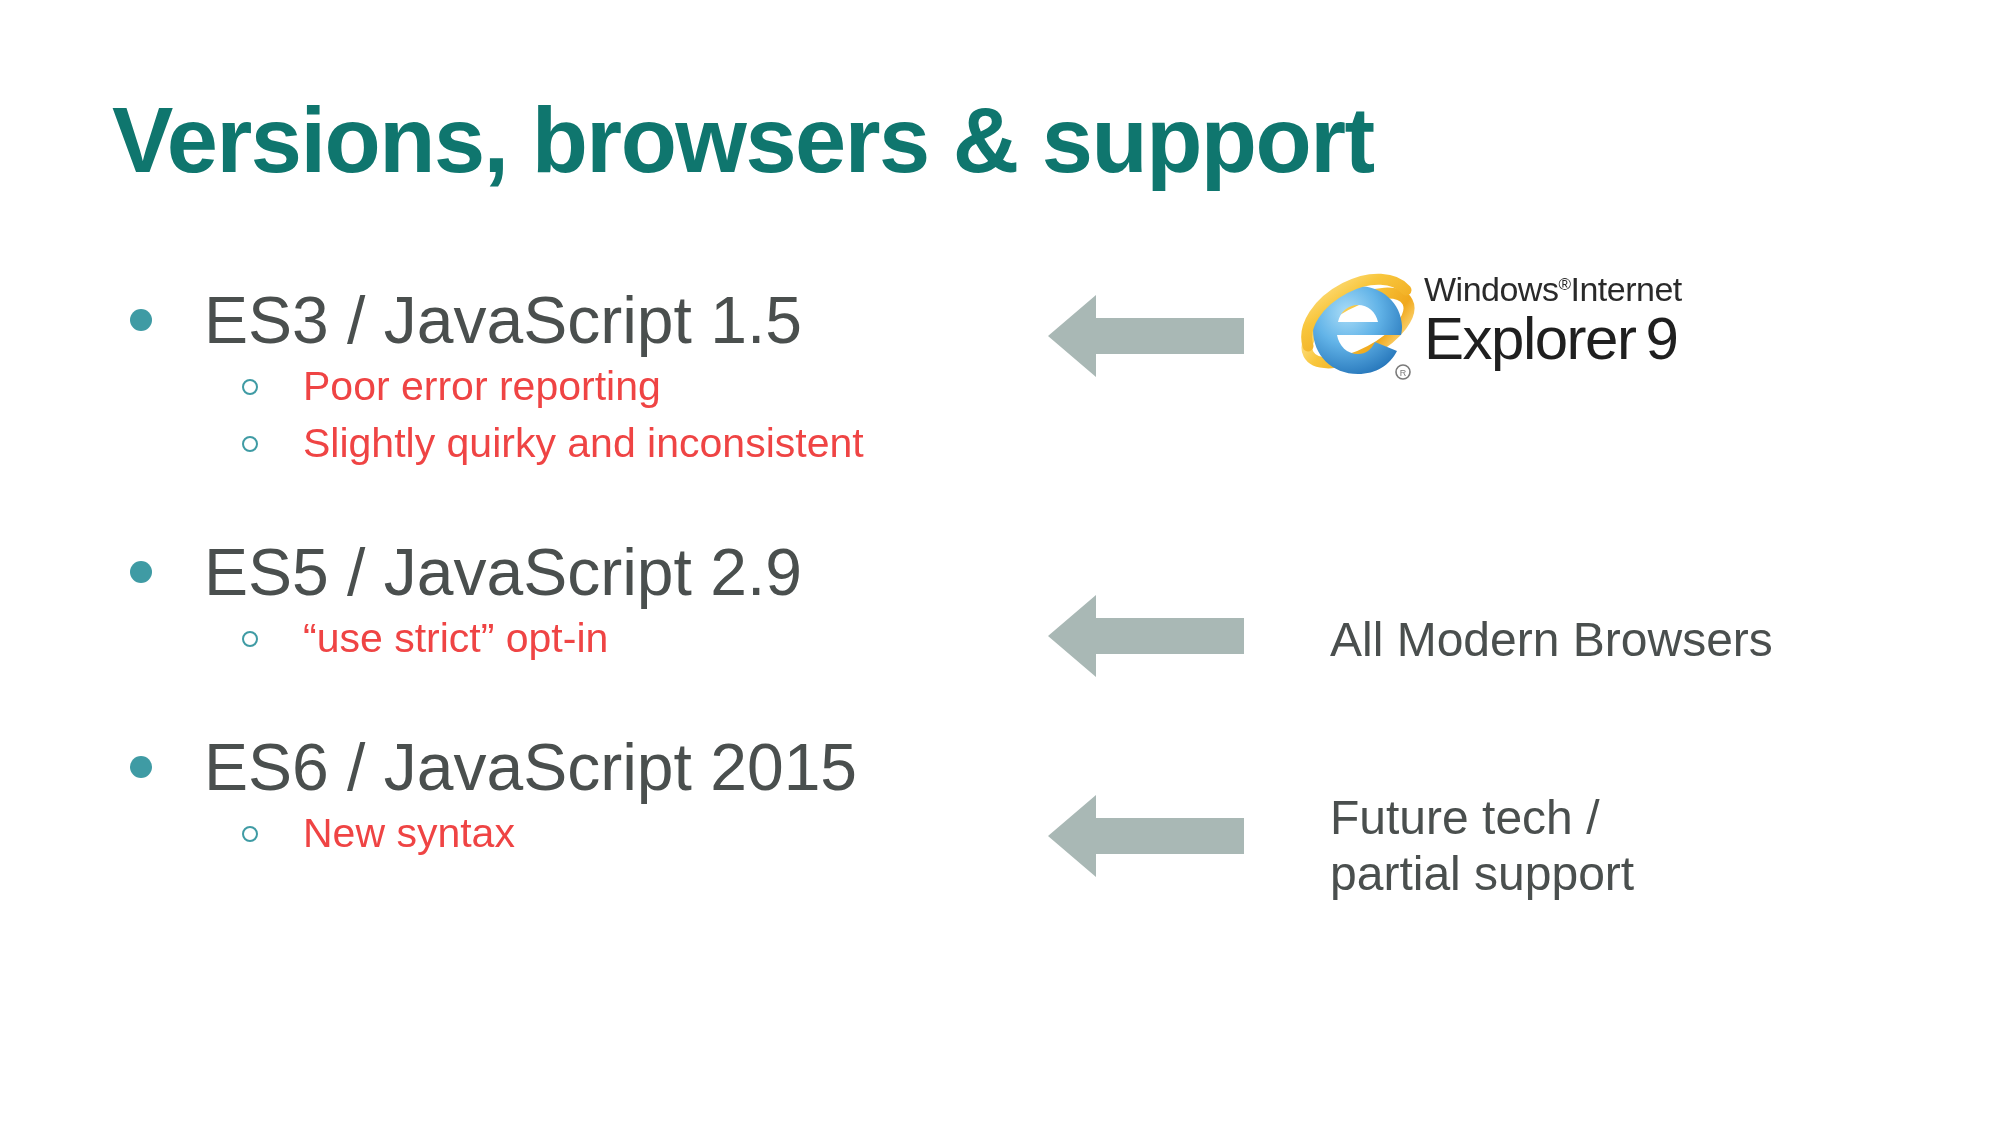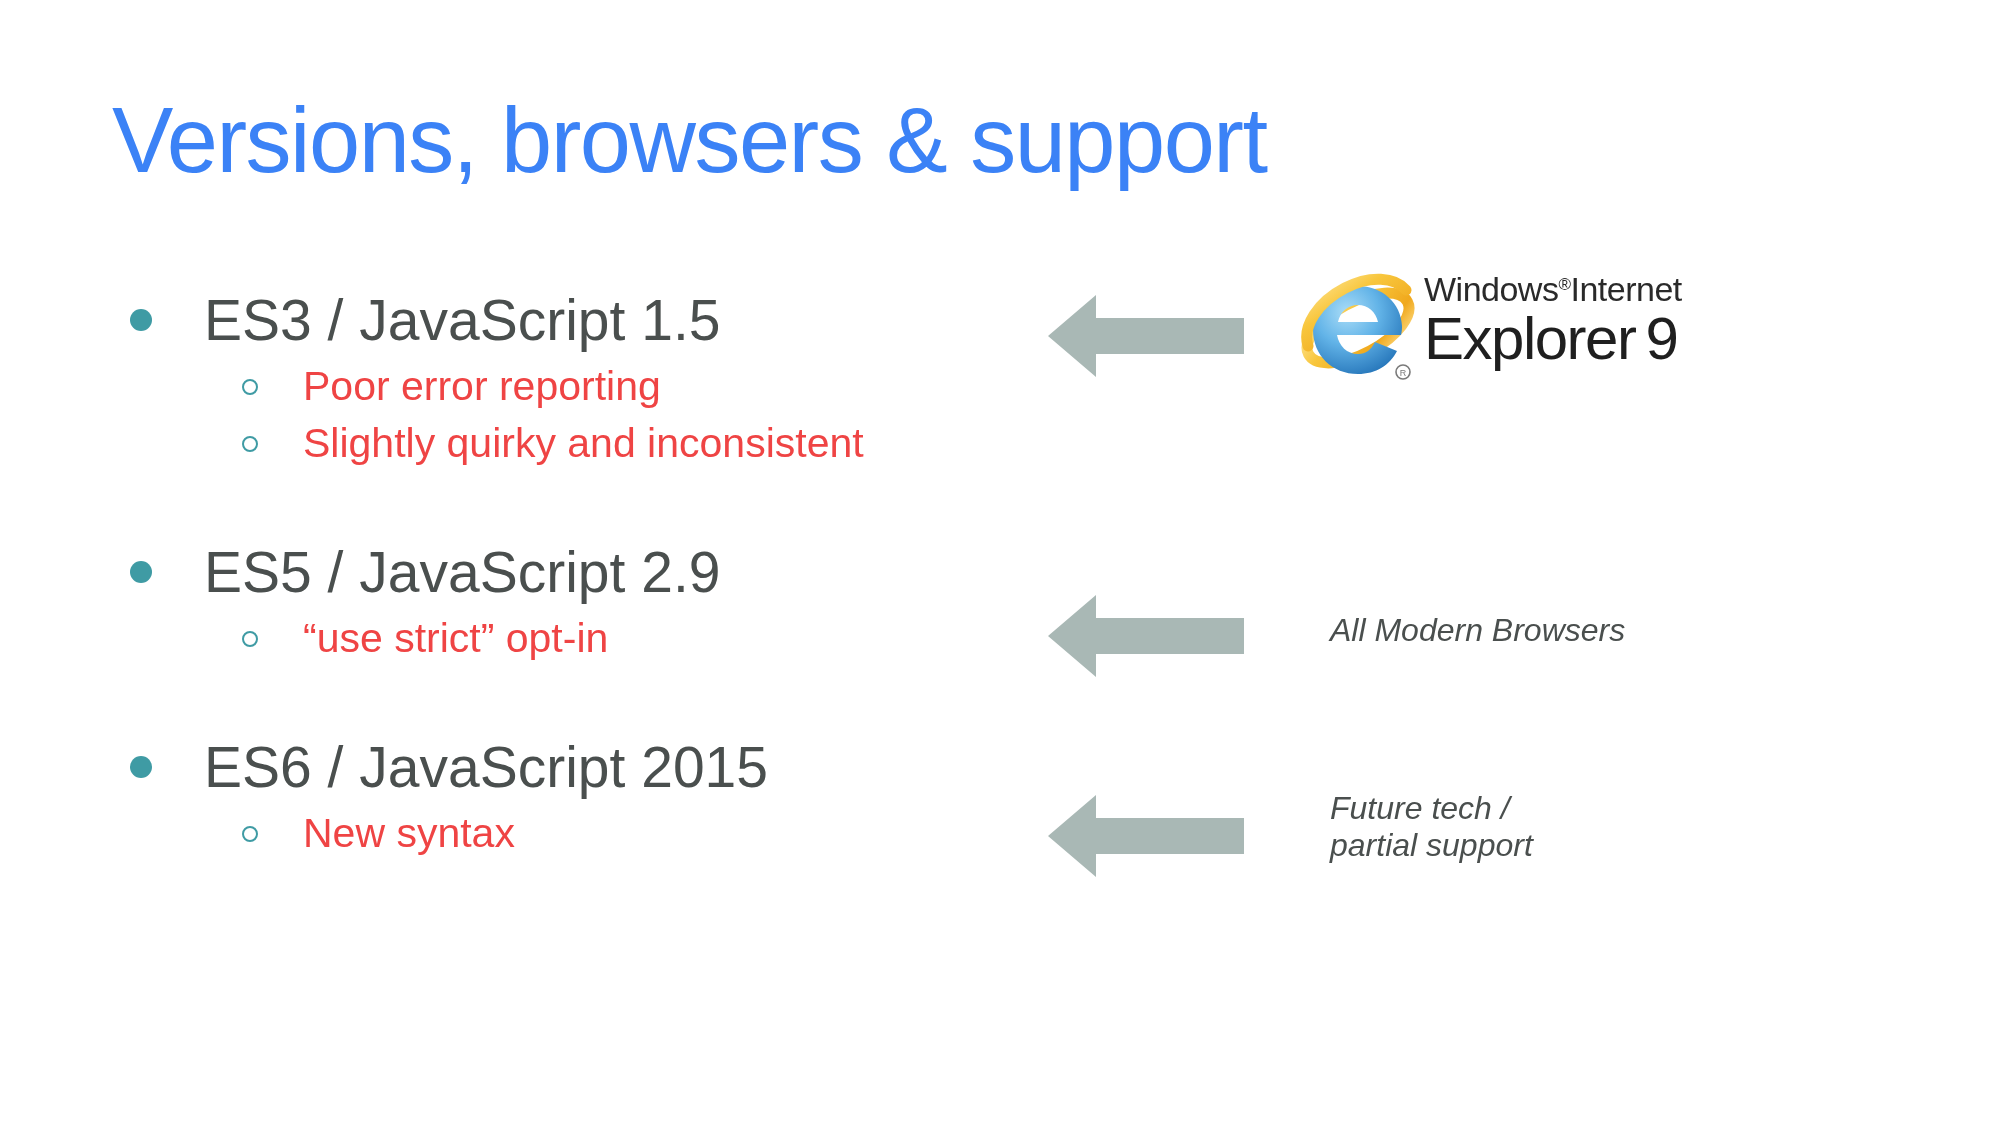--- a/index.html
+++ b/index.html
@@ -17,22 +17,22 @@
     background: #ffffff;
     overflow: hidden;
   }
 
   
   #slide-title {
     position: absolute;
     left: 112px;
     top: 92px;
     font-size: 92px;
-    font-weight: normal;
-    color: #3b82f6;
+    font-weight: bold;
+    color: #0f766e;
     letter-spacing: -1.5px;
     white-space: nowrap;
     line-height: 1.05;
   }
 
   
   #bullet-list {
     position: absolute;
     left: 130px;
     top: 282px;
@@ -53,21 +53,21 @@
   }
   .level1 .bullet-dot {
     width: 22px;
     height: 22px;
     border-radius: 50%;
     background: #3f9ba4;
     flex: 0 0 auto;
     margin-right: 52px;
   }
   .level1 .label {
-    font-size: 57px;
+    font-size: 66px;
     color: #4a4f4e;
     white-space: nowrap;
     line-height: 1;
   }
 
   .level2 {
     position: relative;
     height: 57px;
     display: flex;
     align-items: center;
@@ -104,25 +104,24 @@
     width: 100%;
     height: 100%;
   }
   #arrow-es3 { left: 1048px; top: 295px; }
   #arrow-es5 { left: 1048px; top: 595px; }
   #arrow-es6 { left: 1048px; top: 795px; }
 
   
   .annotation {
     position: absolute;
-    font-size: 32px;
+    font-size: 48px;
     color: #4a4f4e;
     line-height: 1.17;
     white-space: pre-line;
-    font-style: italic;
   }
   #annotation-es5 { left: 1330px; top: 612px; }
   #annotation-es6 { left: 1330px; top: 790px; }
 
   
   #ie9-logo {
     position: absolute;
     left: 1300px;
     top: 272px;
     width: 460px;

